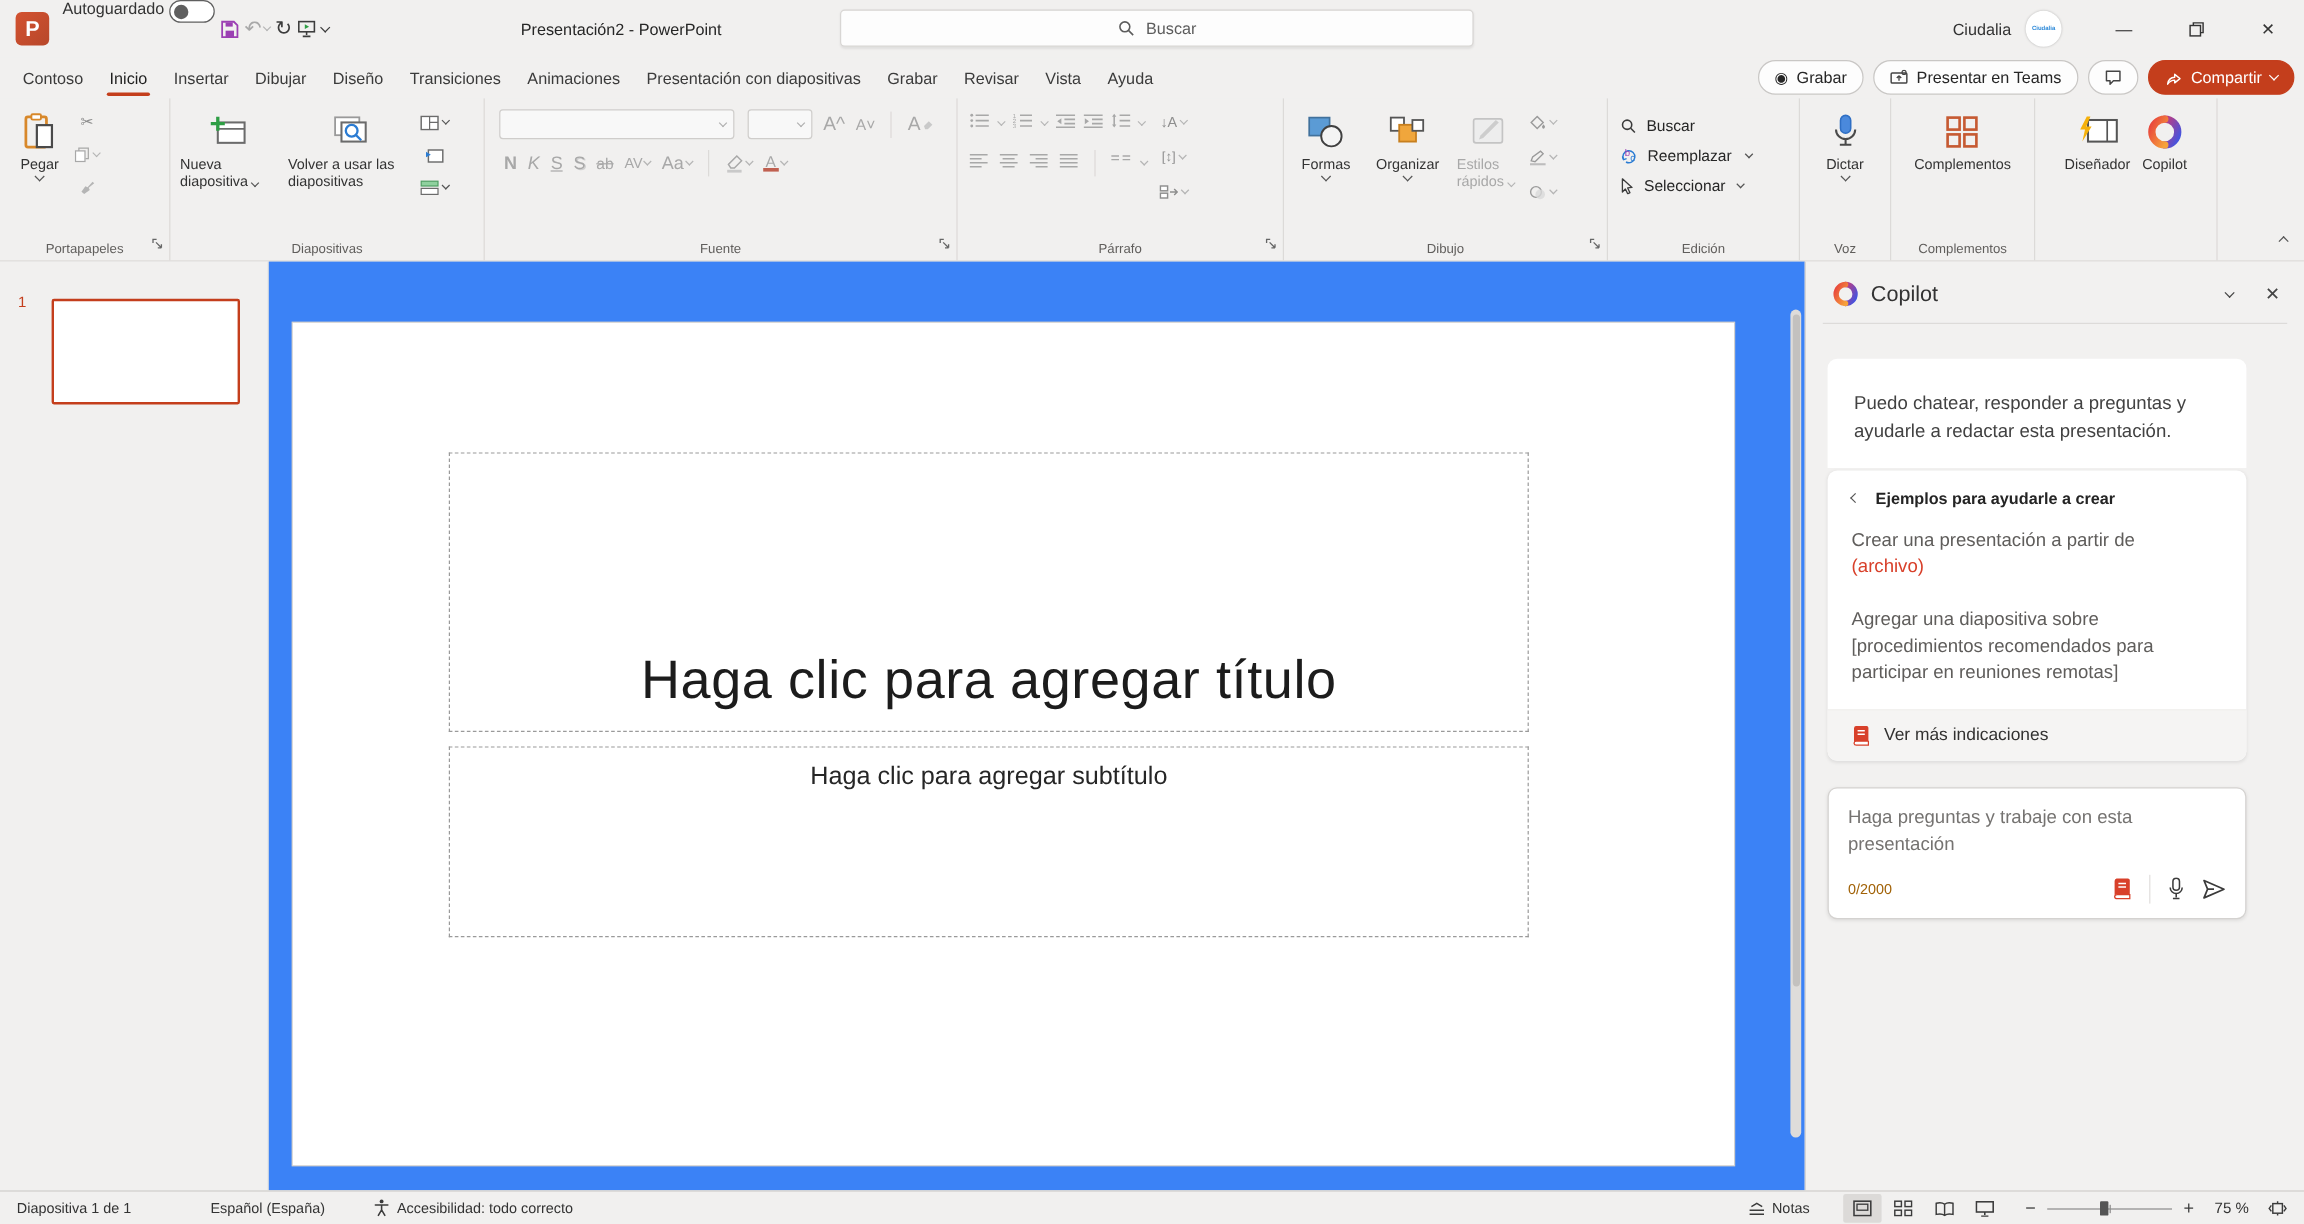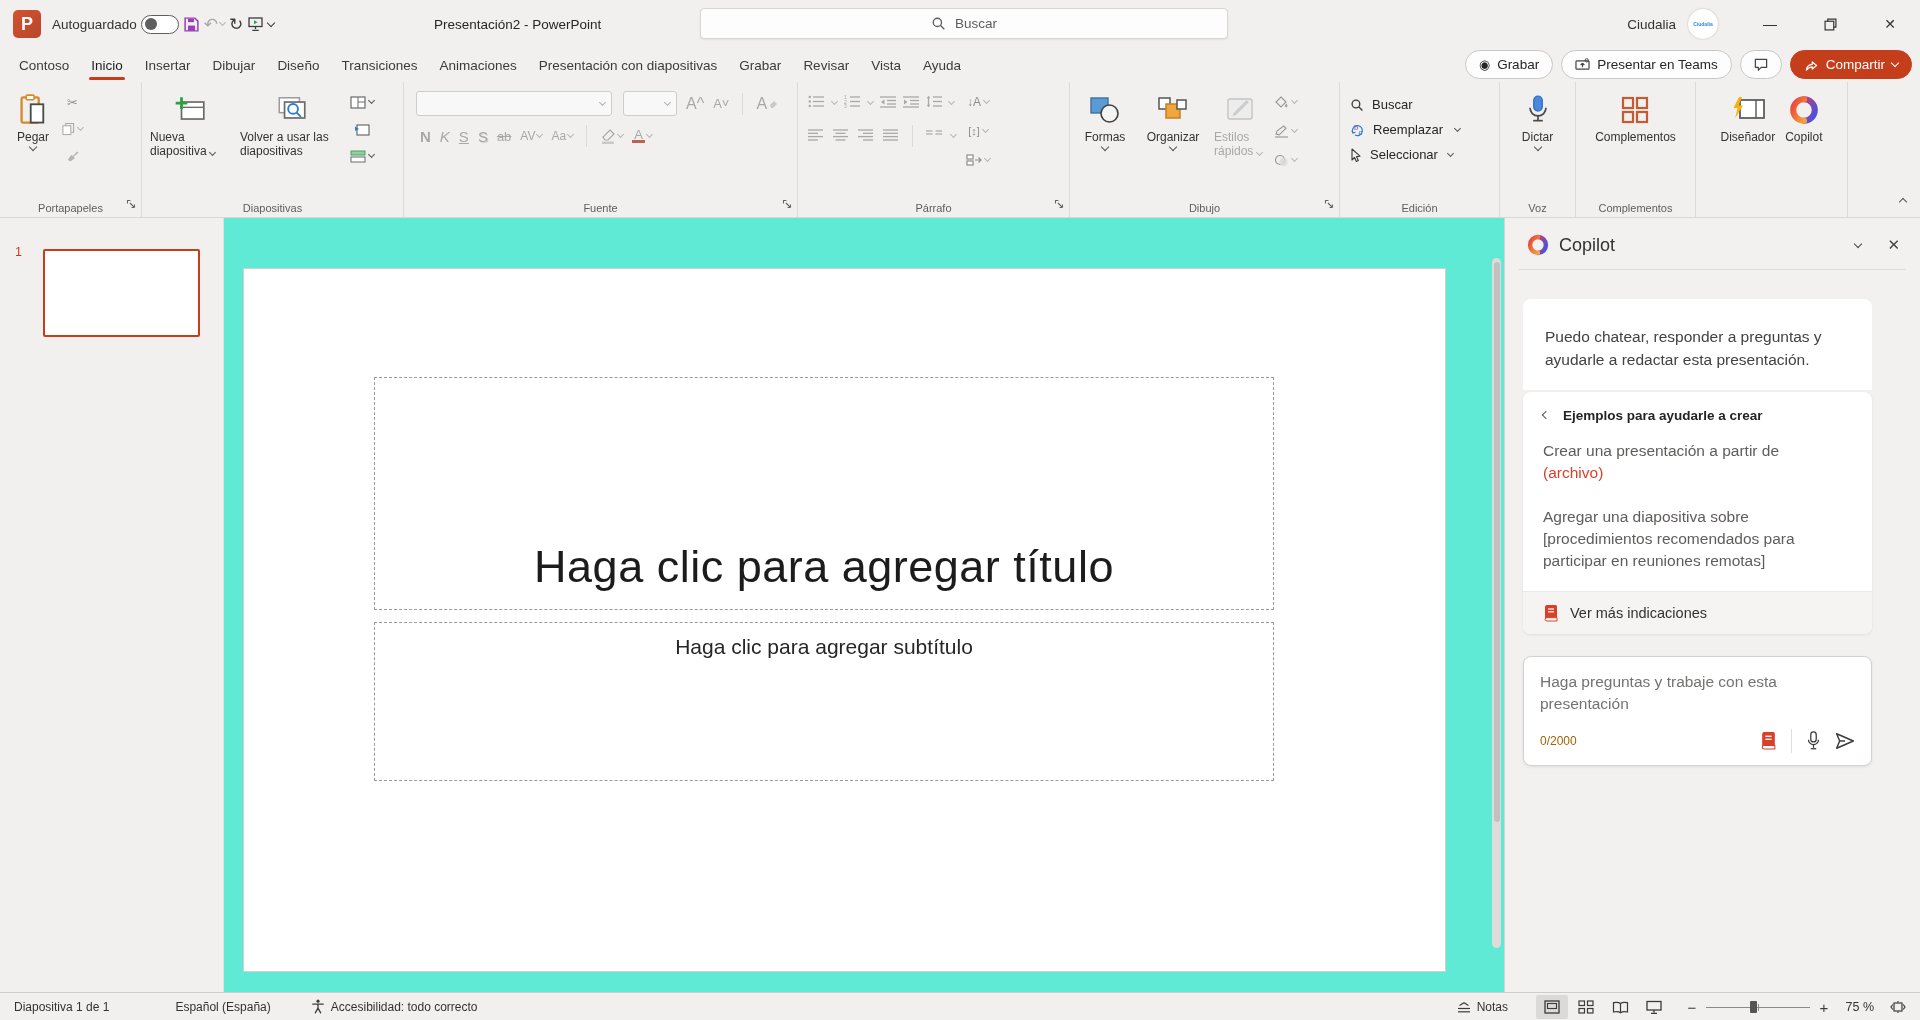--- a/index.html
+++ b/index.html
@@ -8,21 +8,21 @@
 
   
   .chv{display:inline-block;width:6px;height:6px;border-right:1.4px solid currentColor;border-bottom:1.4px solid currentColor;transform:rotate(45deg);margin-top:-3px}
   .chv.up{transform:rotate(-135deg);margin-top:3px}
   .chv.left{transform:rotate(135deg);margin-top:0}
   .chv.sm{width:5px;height:5px}
 
   
   .titlebar{position:relative;height:48px;background:#f1f0ef}
   .pplogo{position:absolute;left:13px;top:10px;width:28px;height:28px;border-radius:5px;background:linear-gradient(135deg,#d35230,#b7472a);color:#fff;font-weight:bold;font-size:18px;display:flex;align-items:center;justify-content:center}
-  .qat{position:absolute;left:52px;top:0;height:48px;display:flex;align-items:center;gap:4px}
+  .qat{position:absolute;left:52px;top:0;height:48px;display:flex;gap:4px}
   .autosave-lbl{font-size:13.5px;color:#333}
   .toggle{width:38px;height:19px;border:1px solid #5f5f5f;border-radius:10px;background:#fff;position:relative}
   .toggle .knob{position:absolute;left:3px;top:2.5px;width:12px;height:12px;border-radius:50%;background:#5f5f5f}
   .qbtn{display:flex;align-items:center;justify-content:center;color:#3c3c3c;font-size:17px;gap:2px}
   .qbtn.dis{color:#a8a8a8}
   .doc-title{position:absolute;left:434px;top:0;height:48px;display:flex;align-items:center;font-size:13.5px;color:#262626}
   .searchbox{position:absolute;left:700px;top:8px;width:528px;height:31px;background:#fdfdfd;border:1px solid #d8d6d4;border-radius:4px;box-shadow:0 1px 2px rgba(0,0,0,.07);display:flex;align-items:center;justify-content:center;gap:9px;color:#5c5c5c;font-size:13.5px}
   .tb-right{position:absolute;right:0;top:0;height:48px;display:flex;align-items:center}
   .user-name{font-size:13.5px;color:#333;margin-right:12px}
   .avatar{width:30px;height:30px;border-radius:50%;background:#fff;box-shadow:0 0 2px rgba(0,0,0,.25);display:flex;align-items:center;justify-content:center;font-size:5px;color:#2b88d8;font-weight:bold;margin-right:22px}
@@ -55,21 +55,21 @@
   .combo{background:#f8f8f8;border:1px solid #cfcdcb;border-radius:3px;height:25px;display:flex;align-items:center;justify-content:flex-end;padding:0 6px;color:#9a9a9a}
   .vdiv{width:1px;height:22px;background:#dcdad8;margin:0 4px}
   .edrow{display:flex;align-items:center;gap:8px;height:25px;font-size:13px;color:#262626;padding:0 6px}
   .ribbon-collapse{position:absolute;right:14px;bottom:8px;color:#555}
 
   
   .workspace{display:flex;height:774px}
   .thumbs{position:relative;width:224px;background:#f1f0ef;border-right:1px solid #e2e0de}
   .slide-num{position:absolute;left:15px;top:27px;font-size:12.5px;color:#c43e1c}
   .thumb{position:absolute;left:43px;top:31px;width:157px;height:88px;background:#fff;border:2px solid #c43e1c;border-radius:2px}
-  .canvas{position:relative;flex:1;background:#5eead4}
+  .canvas{position:relative;flex:1;background:#3b82f6}
   .slide{position:absolute;left:20px;top:51px;width:1201px;height:702px;background:#fff;box-shadow:0 0 0 1px #d2d0ce}
   .ph{position:absolute;border:1px dashed #9a9a9a}
   .ph.title{left:130px;top:108px;width:900px;height:233px;display:flex;align-items:flex-end;justify-content:center;padding-bottom:16px}
   .ph.title .phtxt{font-size:45px;font-weight:300;color:#1c1c1c;letter-spacing:.5px}
   .ph.subtitle{left:130px;top:353px;width:900px;height:159px;display:flex;align-items:flex-start;justify-content:center;padding-top:12px}
   .ph.subtitle .phtxt{font-size:21px;color:#262626}
   .vscroll{position:absolute;right:3px;top:40px;width:9px;height:690px;border-radius:5px;background:#dedcda}
   .vscroll .vthumb{position:absolute;left:1.5px;top:4px;width:6px;height:560px;border-radius:3px;background:#c3c1bf}
 
   
@@ -326,21 +326,21 @@
         <span class="fglyph" style="text-shadow:1px 1px 0 #d0d0d0">
             <span>S</span>
           </span>
         <span class="fglyph" style="text-decoration:line-through;font-size:13px">
             <span>ab</span>
           </span>
         <span class="fglyph" style="font-size:12px">
             <span>AV</span>
             <span class="chv sm" style="color:#b5b5b5"></span>
           </span>
-        <span class="fglyph" style="font-size:12px">
+        <span class="fglyph" style="font-size:15px">
             <span>Aa</span>
             <span class="chv sm" style="color:#b5b5b5"></span>
           </span>
         <span class="vdiv"></span>
         <span class="fglyph">
           <svg width="16" height="15" viewBox="0 0 16 15">
               <path d="M10 1l4 4-6 6H5L3 8z" fill="none" stroke="#a8a8a8" stroke-width="1.2"></path>
               <rect x="2" y="12.5" width="12" height="2.5" fill="#c9c9c9"></rect>
             </svg>
           <span class="chv sm" style="color:#b5b5b5"></span>

